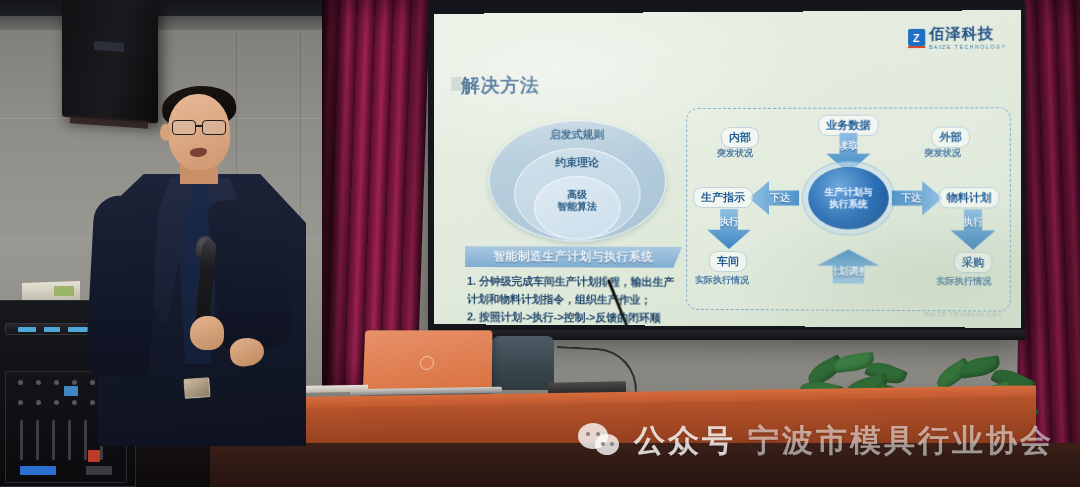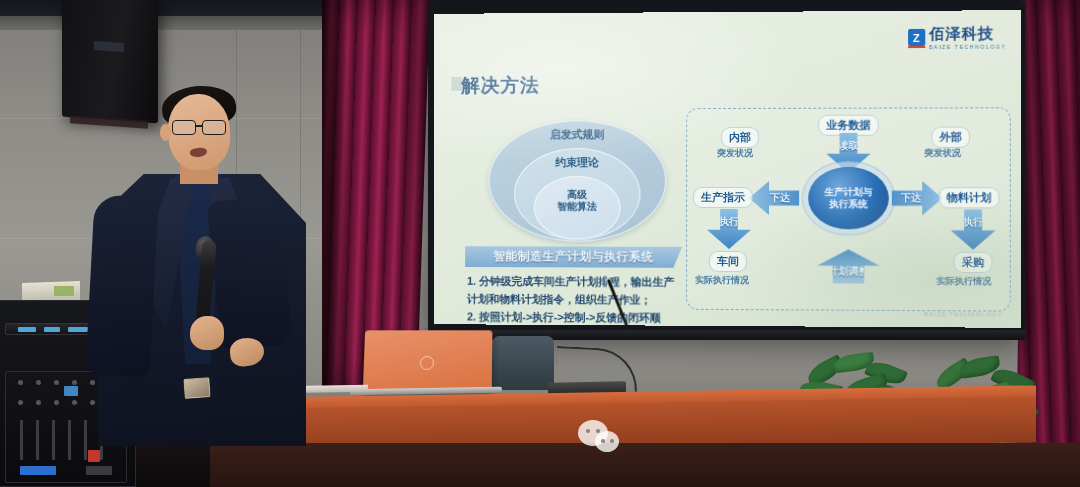--- a/index.html
+++ b/index.html
@@ -677,15 +677,17 @@
 
   <div class="wm">
     <div class="wm-icon">
       <div class="bub bub-a"></div>
       <div class="bub bub-b"></div>
       <div class="dot" style="left:8px;top:9px;"></div>
       <div class="dot" style="left:18px;top:9px;"></div>
       <div class="dot" style="left:23px;top:19px;"></div>
       <div class="dot" style="left:32px;top:19px;"></div>
     </div>
+    <div class="wm-txt">公众号</div>
+    <div class="wm-txt faint">宁波市模具行业协会</div>
   </div>
 
 </div>
 
 </body></html>

